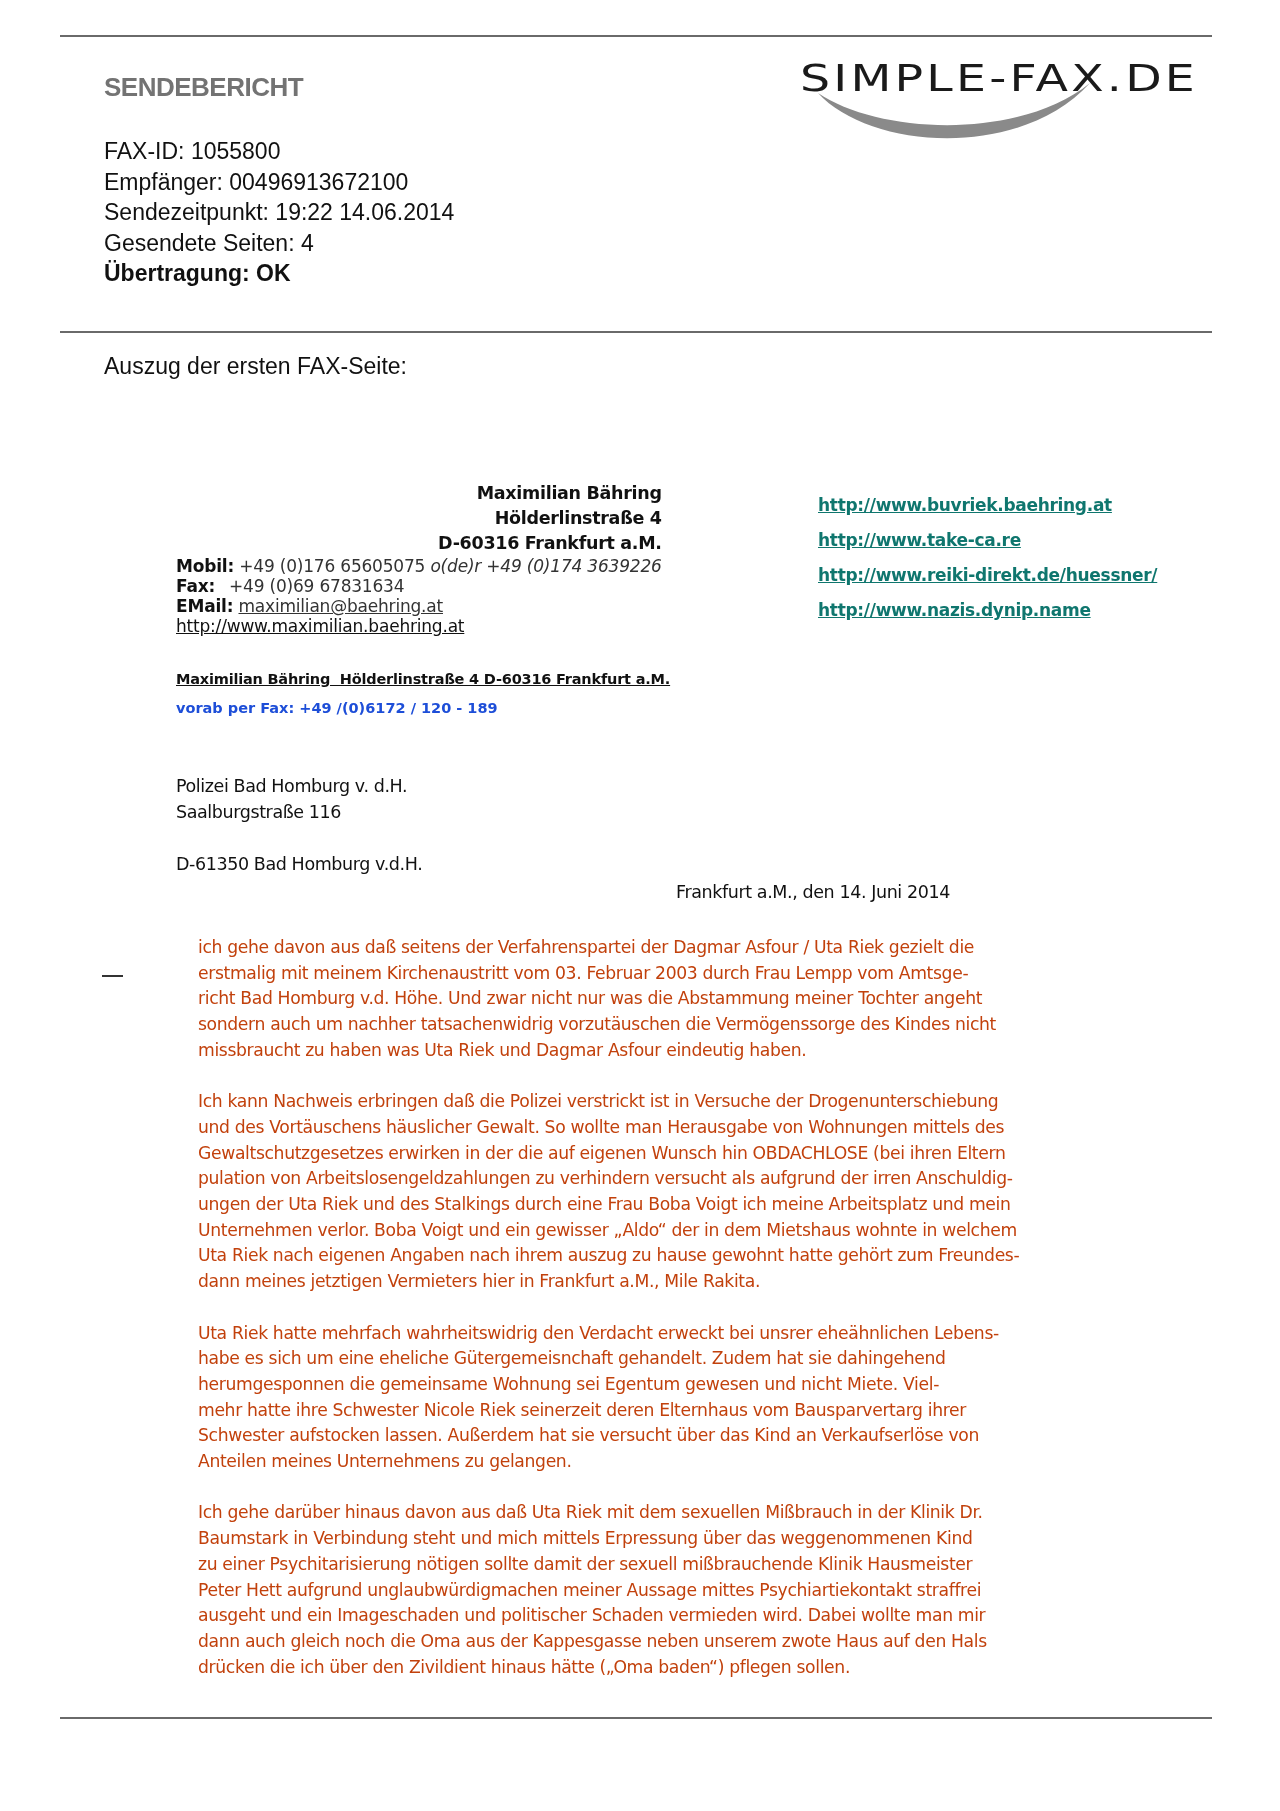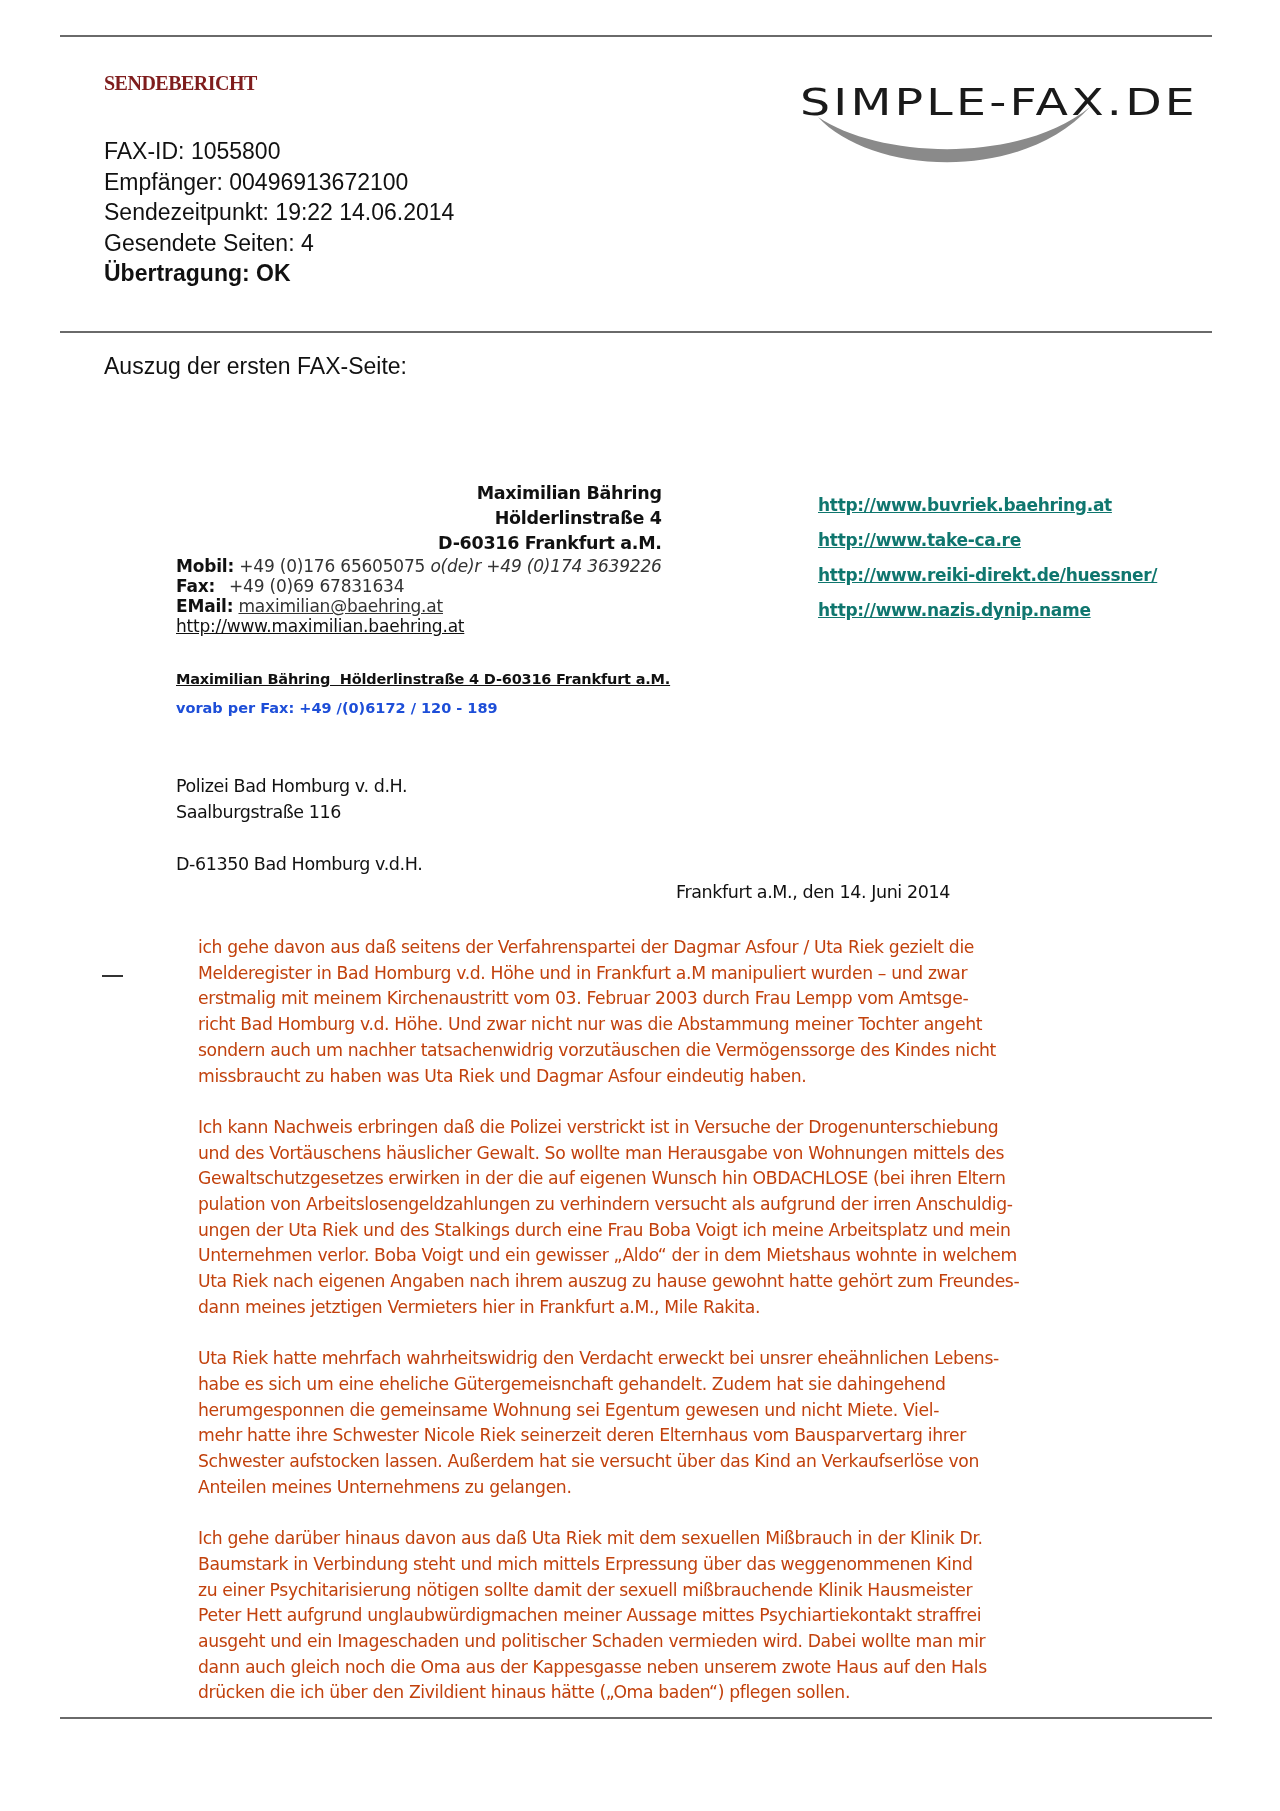--- a/index.html
+++ b/index.html
@@ -5,28 +5,28 @@
     html, body { margin: 0; padding: 0; background: #ffffff; }
     body {
       width: 1280px; height: 1811px; position: relative; overflow: hidden;
       font-family: "DejaVu Sans", sans-serif; color: #111;
     }
     .abs { position: absolute; }
     .rule { position: absolute; left: 60px; width: 1152px; height: 0; border-top: 2px solid #6a6a6a; }
 
     
     .report-title {
-      left: 104px; top: 72px; font-family: Liberation Serif, serif;
-      font-weight: bold; font-size: 20px; letter-spacing: -0.5px; color: #7f1d1d;
+      left: 104px; top: 72px; font-family: Liberation Sans, sans-serif;
+      font-weight: bold; font-size: 26px; letter-spacing: -0.5px; color: #737373;
     }
     .report-meta { left: 104px; top: 136px; font-family: "Liberation Sans", sans-serif; font-size: 23px; line-height: 30.5px; color: #111; }
     .report-meta .bold { font-weight: bold; }
 
     
-    .logo { left: 790px; top: 55px; width: 420px; height: 95px; margin-top: 24px; }
+    .logo { left: 790px; top: 55px; width: 420px; height: 95px; }
 
     .excerpt-label { left: 104px; top: 353px; font-family: "Liberation Sans", sans-serif; font-size: 23px; color: #111; }
 
     
     .sender { left: 176px; top: 481px; font-family: "DejaVu Sans", sans-serif; color: #111; }
     .sender .big { font-size: 17.5px; font-weight: bold; line-height: 25px; letter-spacing: -0.3px; text-align: right; }
     .sender .small { font-size: 17px; line-height: 20px; letter-spacing: -0.2px; }
     .sender .lbl { font-weight: bold; display: inline-block; }
     .sender .lbl-fax { width: 53px; }
     .sender .val { color: #333; }
@@ -116,21 +116,20 @@
   <div>D-61350 Bad Homburg v.d.H.</div>
 </div>
 
 <div class="abs date">Frankfurt a.M., den 14. Juni 2014</div>
 
 <div class="abs margin-dash"></div>
 
 <div class="abs body-text">
   <p>
     <span class="line">ich gehe davon aus daß seitens der Verfahrenspartei der Dagmar Asfour / Uta Riek gezielt die</span>
-    <span class="line">Melderegister in Bad Homburg v.d. Höhe und in Frankfurt a.M manipuliert wurden – und zwar</span>
     <span class="line">erstmalig mit meinem Kirchenaustritt vom 03. Februar 2003 durch Frau Lempp vom Amtsge-</span>
     <span class="line">richt Bad Homburg v.d. Höhe. Und zwar nicht nur was die Abstammung meiner Tochter angeht</span>
     <span class="line">sondern auch um nachher tatsachenwidrig vorzutäuschen die Vermögenssorge des Kindes nicht</span>
     <span class="line">missbraucht zu haben was Uta Riek und Dagmar Asfour eindeutig haben.</span>
   </p>
   <p>
     <span class="line">Ich kann Nachweis erbringen daß die Polizei verstrickt ist in Versuche der Drogenunterschiebung</span>
     <span class="line">und des Vortäuschens häuslicher Gewalt. So wollte man Herausgabe von Wohnungen mittels des</span>
     <span class="line">Gewaltschutzgesetzes erwirken in der die auf eigenen Wunsch hin OBDACHLOSE (bei ihren Eltern</span>
     <span class="line">pulation von Arbeitslosengeldzahlungen zu verhindern versucht als aufgrund der irren Anschuldig-</span>

